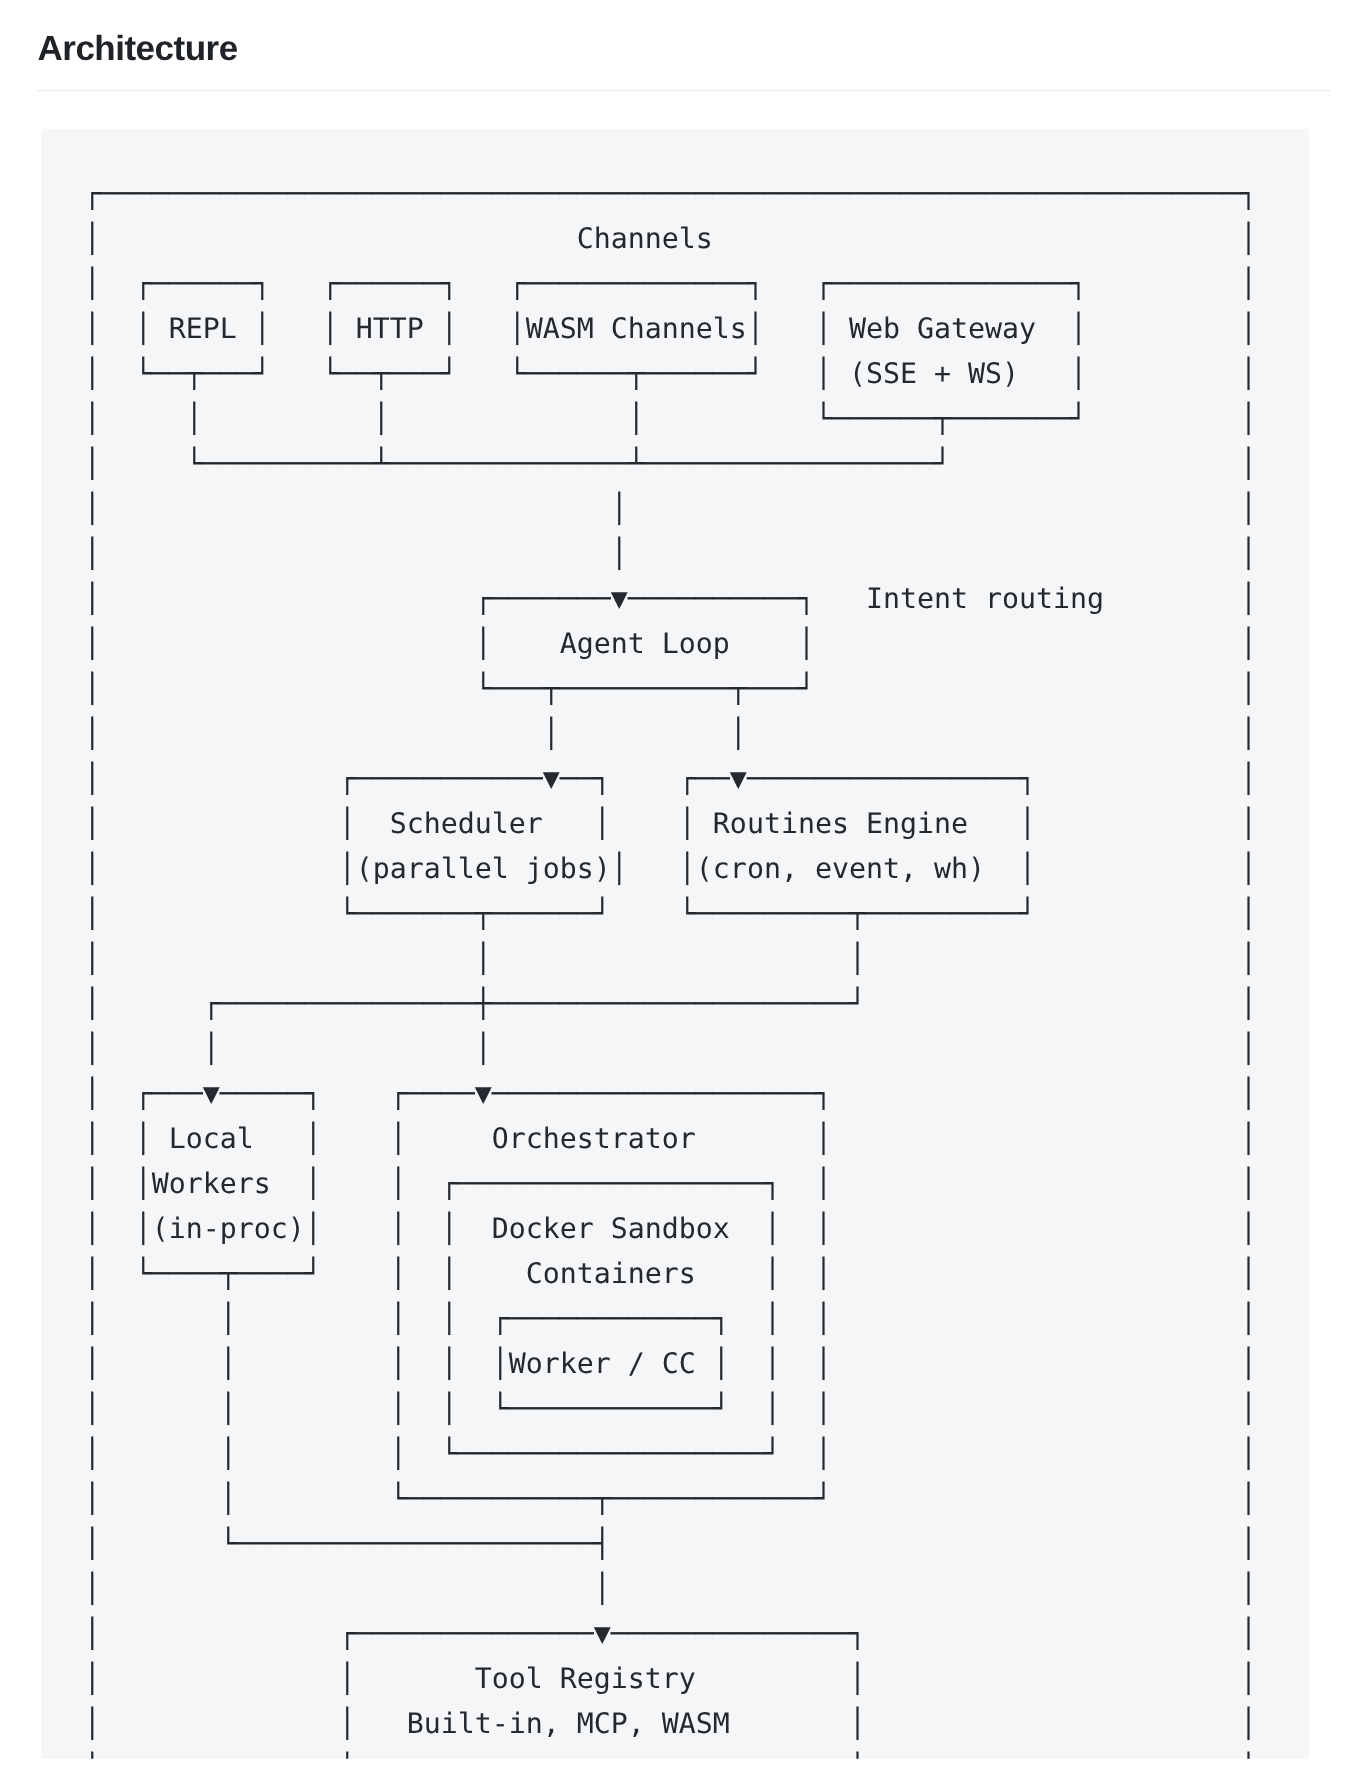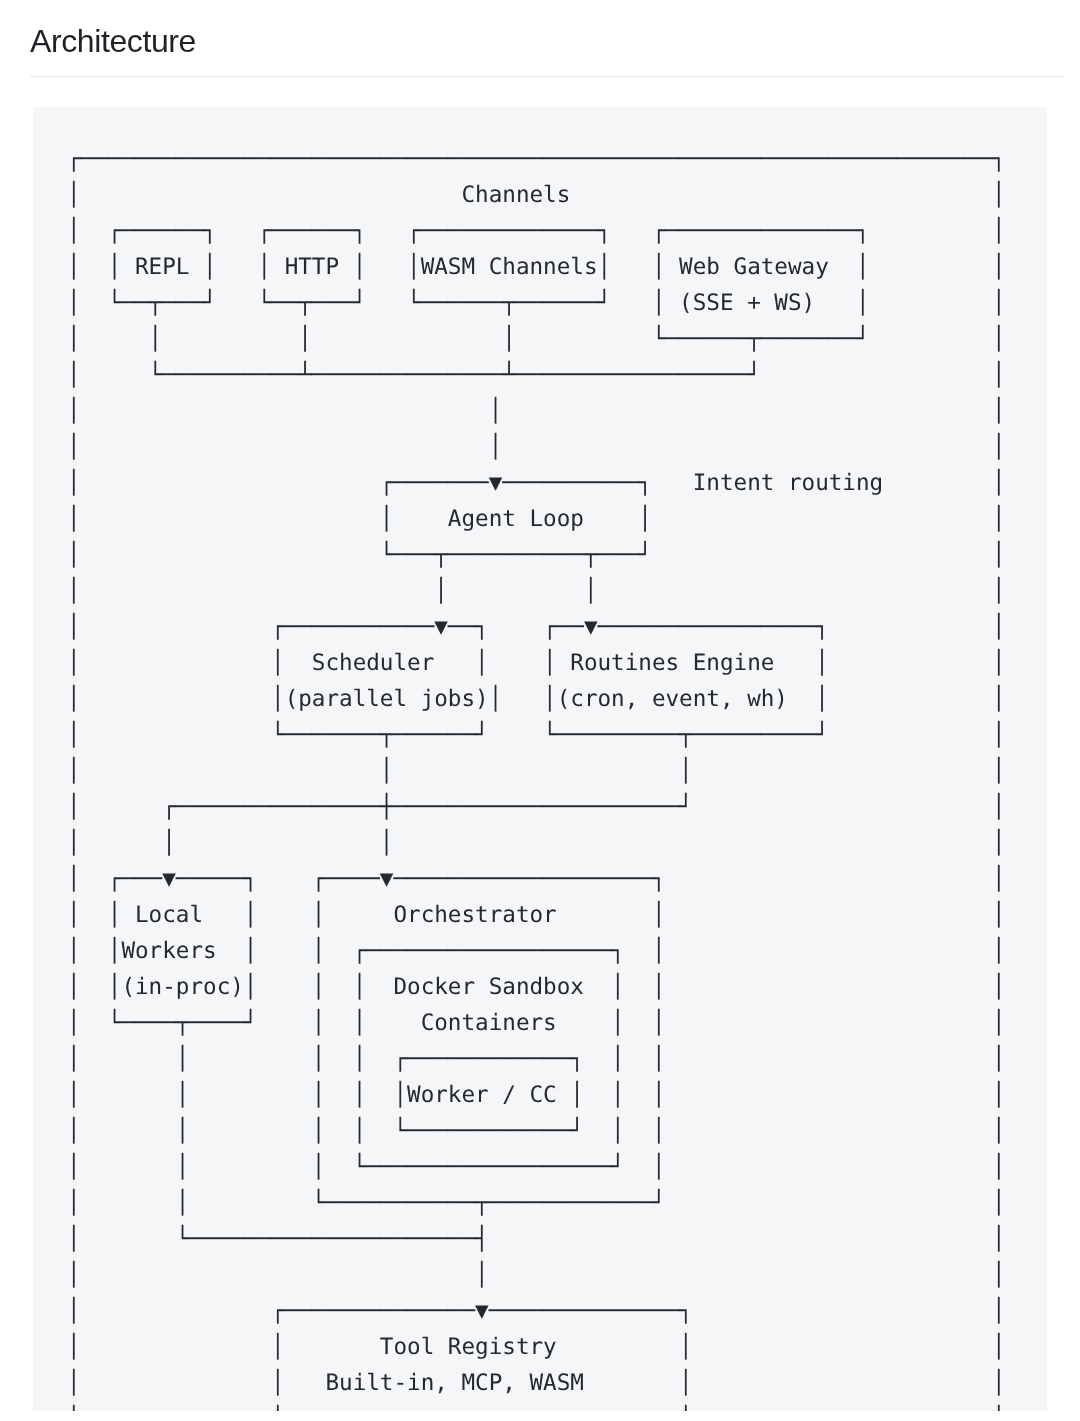--- a/index.html
+++ b/index.html
@@ -16,22 +16,22 @@
   }
 
   .page {
     width: 1080px;
     box-sizing: border-box;
     padding: 0;
   }
 
   .page-title {
     font-family: "Liberation Sans", sans-serif;
-    font-size: 32px;
-    font-weight: 400;
+    font-size: 28px;
+    font-weight: 700;
     letter-spacing: -0.4px;
     color: #1f2328;
     margin: 0;
     padding: 22px 0 16px 30px;
     line-height: 1.2;
   }
 
   .title-rule {
     height: 1px;
     background: #e4e8ed;

